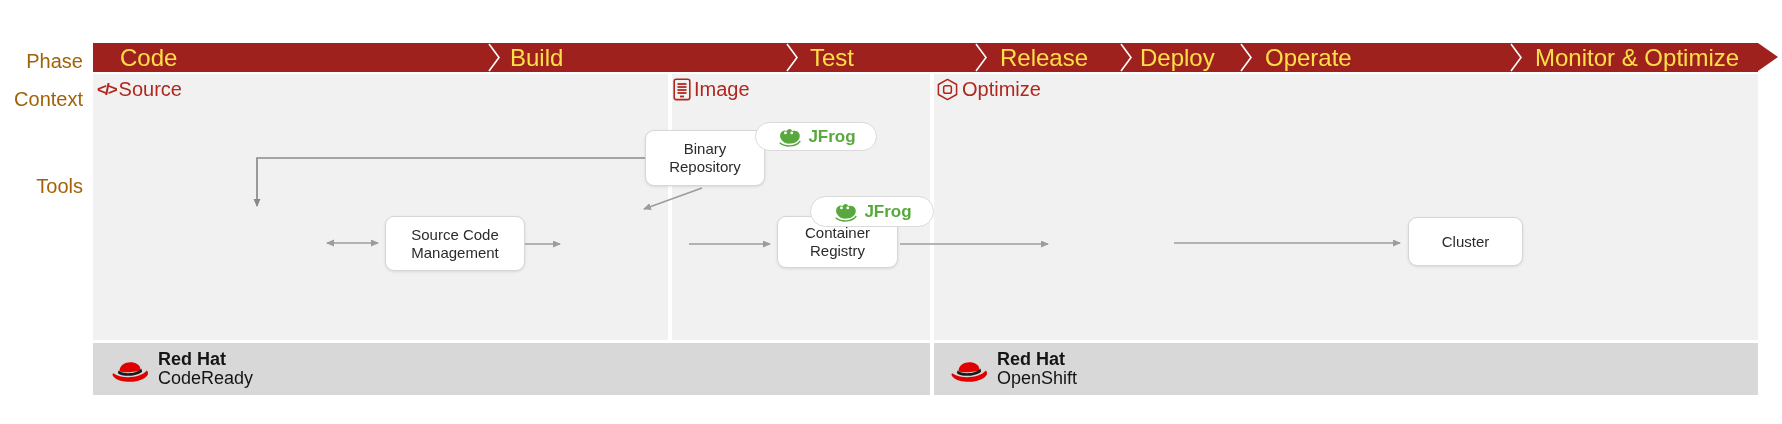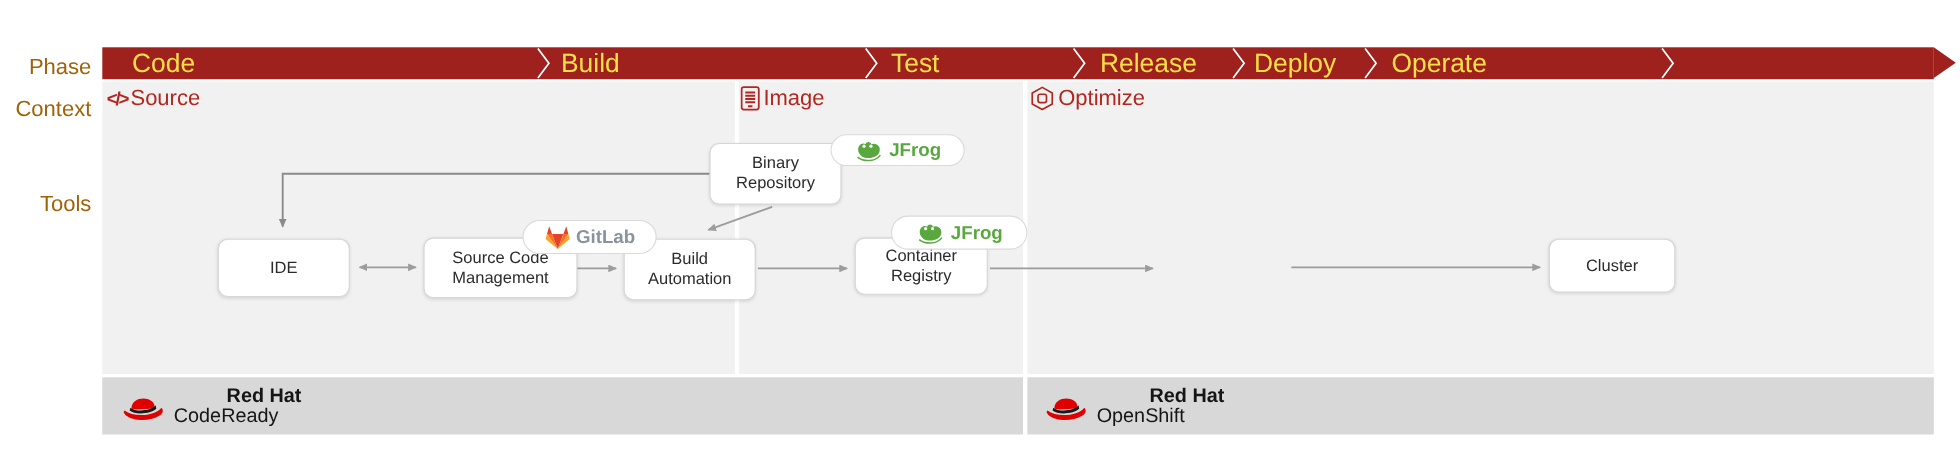--- a/index.html
+++ b/index.html
@@ -47,38 +47,39 @@
   .badge .jfrog-text{color:#58a83e;font-size:17px;font-weight:700;}
 
   .arrows{position:absolute;left:0;top:0;z-index:2;pointer-events:none;}
 
   
   .bottom-bar{position:absolute;top:343px;height:52px;background:#d9d8d8;
               display:flex;align-items:center;z-index:1;}
   .bar-left{left:93px;width:837px;padding-left:16px;box-sizing:border-box;}
   .bar-right{left:934px;width:824px;padding-left:14px;box-sizing:border-box;}
   .rh-text{margin-left:7px;color:#151515;font-size:18px;line-height:19px;}
-  .rh-text .brand{font-weight:bold;margin-left:48px;}
+  .rh-text .brand{font-weight:bold;}
 </style>
 </head>
 <body>
 
 <div class="stage">
 
   <div class="row-label phase">Phase</div>
   <div class="row-label context">Context</div>
   <div class="row-label tools">Tools</div>
 
   <div class="phase-bar">
     <span class="seg-label" style="left:27px">Code</span>
     <span class="seg-label" style="left:417px">Build</span>
     <span class="seg-label" style="left:717px">Test</span>
     <span class="seg-label" style="left:907px">Release</span>
     <span class="seg-label" style="left:1047px">Deploy</span>
     <span class="seg-label" style="left:1172px">Operate</span>
+    <span class="seg-label" style="left:1442px">Monitor &amp; Optimize</span>
     <svg class="chev" style="left:394px" width="14" height="29">
         <polyline points="2,1 12,14.5 2,28" fill="none" stroke="#fff" stroke-width="1.6"></polyline>
       </svg>
     <svg class="chev" style="left:692px" width="14" height="29">
         <polyline points="2,1 12,14.5 2,28" fill="none" stroke="#fff" stroke-width="1.6"></polyline>
       </svg>
     <svg class="chev" style="left:881px" width="14" height="29">
         <polyline points="2,1 12,14.5 2,28" fill="none" stroke="#fff" stroke-width="1.6"></polyline>
       </svg>
     <svg class="chev" style="left:1026px" width="14" height="29">
@@ -131,39 +132,25 @@
     </defs>
     <path d="M645,158 H257 V206" fill="none" stroke="#8a8a8a" stroke-width="1.7" marker-end="url(#ahd)"></path>
     <line x1="702" y1="188" x2="644" y2="209" stroke="#9c9c9c" stroke-width="1.6" marker-end="url(#ah)"></line>
     <line x1="327" y1="243" x2="378" y2="243" stroke="#9c9c9c" stroke-width="1.6" marker-start="url(#ah)" marker-end="url(#ah)"></line>
     <line x1="507" y1="244" x2="560" y2="244" stroke="#9c9c9c" stroke-width="1.6" marker-end="url(#ah)"></line>
     <line x1="689" y1="244" x2="770" y2="244" stroke="#9c9c9c" stroke-width="1.6" marker-end="url(#ah)"></line>
     <line x1="900" y1="244" x2="1048" y2="244" stroke="#9c9c9c" stroke-width="1.6" marker-end="url(#ah)"></line>
     <line x1="1174" y1="243" x2="1400" y2="243" stroke="#9c9c9c" stroke-width="1.6" marker-end="url(#ah)"></line>
   </svg>
 
-  <div class="tool-box" style="left:198px;top:217px;width:120px;height:53px">IDE</div>
   <div class="tool-box" style="left:385px;top:216px;width:140px;height:55px">Source Code Management</div>
-  <div class="tool-box" style="left:567px;top:217px;width:120px;height:56px">Build Automation</div>
   <div class="tool-box" style="left:645px;top:130px;width:120px;height:56px">Binary Repository</div>
   <div class="tool-box" style="left:777px;top:216px;width:121px;height:52px">Container Registry</div>
   <div class="tool-box" style="left:1408px;top:217px;width:115px;height:49px">Cluster</div>
 
-  <div class="badge" style="left:475px;top:200px;width:122px;height:31px">
-    <svg width="24" height="22" viewBox="0 0 36 34">
-      <polygon points="10,12 6,1 3,12" fill="#e24329"></polygon>
-      <polygon points="26,12 30,1 33,12" fill="#e24329"></polygon>
-      <polygon points="18,33 10,12 26,12" fill="#e24329"></polygon>
-      <polygon points="18,33 3,12 10,12" fill="#fc6d26"></polygon>
-      <polygon points="18,33 33,12 26,12" fill="#fc6d26"></polygon>
-      <polygon points="3,12 1,19 18,33" fill="#fca326"></polygon>
-      <polygon points="33,12 35,19 18,33" fill="#fca326"></polygon>
-    </svg>
-    <span class="gitlab-text">GitLab</span>
-  </div>
 
   <div class="badge" style="left:755px;top:122px;width:122px;height:29px">
     <svg width="27" height="23" viewBox="0 0 30 24">
       <path d="M5,14 C3,7 9,4 12,6 C13,3 17,3 18,6 C23,4 28,8 26,14 C24,19 18,20 14,20 C10,20 7,18 5,14 Z" fill="#58a83e"></path>
       <circle cx="10.5" cy="8" r="1.6" fill="#fff"></circle>
       <circle cx="17.5" cy="8" r="1.6" fill="#fff"></circle>
       <path d="M4,19 C10,24 22,24 27,17" stroke="#58a83e" fill="none" stroke-width="1.5"></path>
     </svg>
     <span class="jfrog-text">JFrog</span>
   </div>

